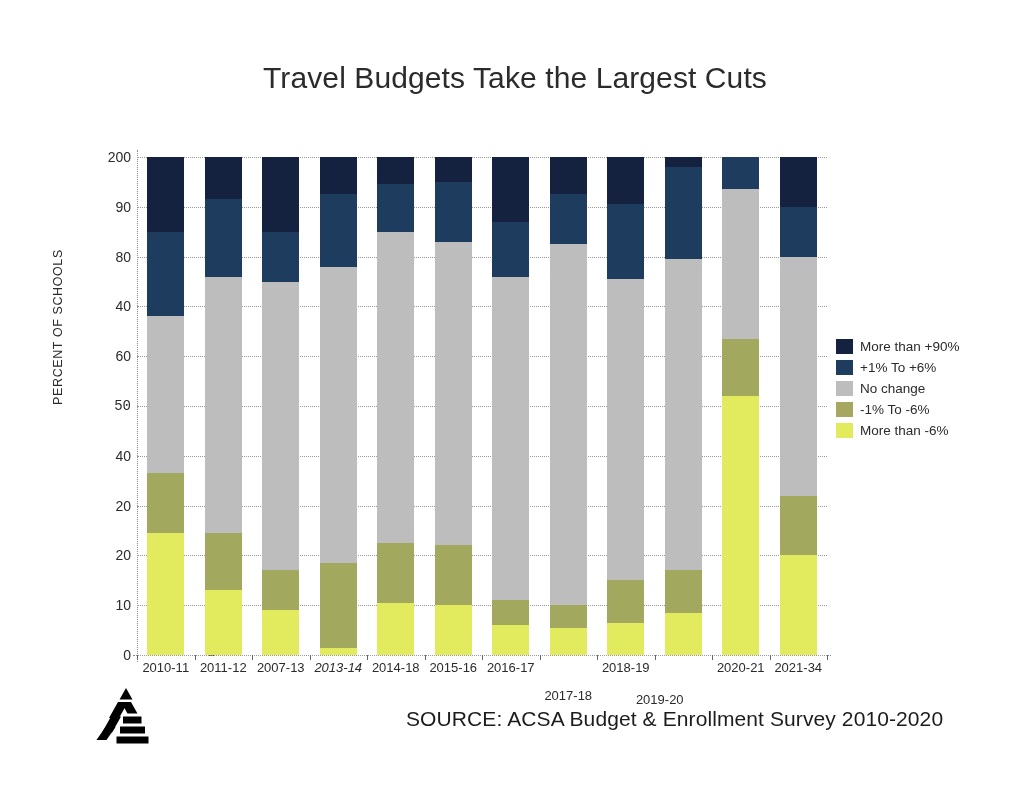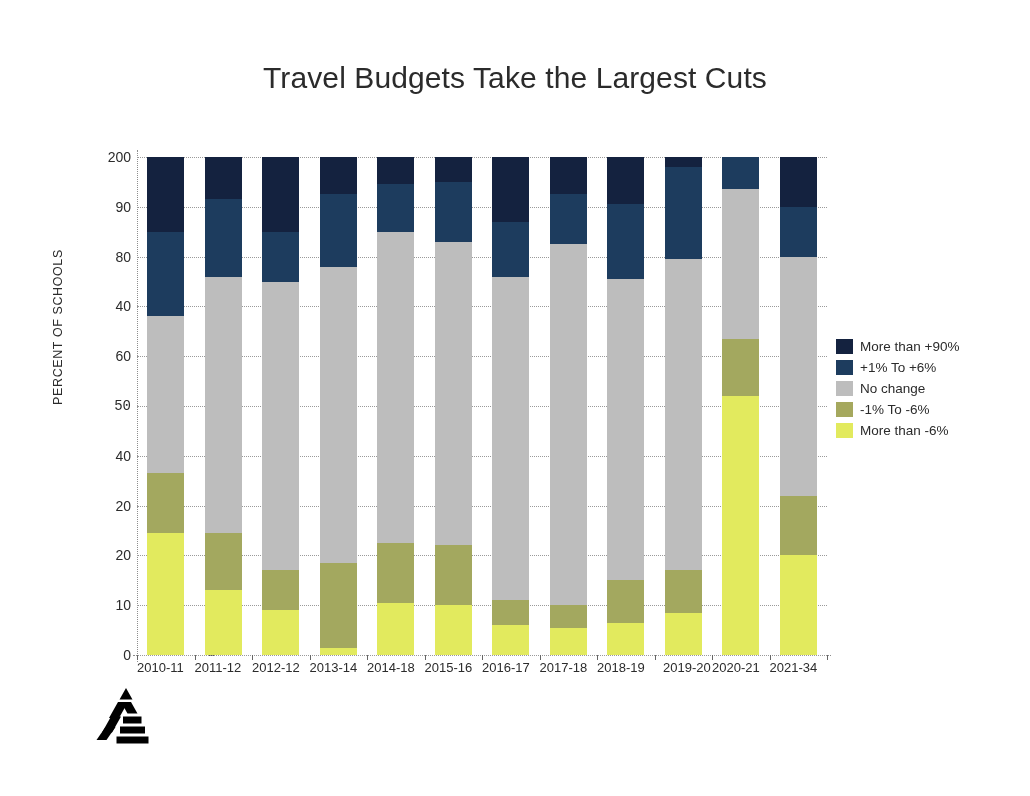--- a/index.html
+++ b/index.html
@@ -121,20 +121,21 @@
     left: 0;
     width: 100%;
   }
 
   
   .xtick {
     position: absolute;
     top: 660px;
     font-size: 13px;
     color: #2b2b2b;
+    text-align: center;
     line-height: 16px;
   }
   .xtickmark {
     position: absolute;
     top: 655px;
     width: 0;
     height: 5px;
     border-left: 1px solid #666;
   }
 
@@ -355,32 +356,33 @@
         <path d="M25.0 14.0 L35.0 14.0 L41.5 25.5 L31.5 25.5 Z"></path>
         <path d="M21.0 14.0 L12.0 30.0 L22.0 30.0 L31.0 14.0 Z" transform="translate(1,0)"></path>
         <path d="M17.0 32.5 L8.0 48.5 L18.0 48.5 L27.0 32.5 Z" transform="translate(-2,-4)"></path>
         <path d="M11.5 45.0 L2.5 58.0 L12.5 58.0 L21.5 45.0 Z" transform="translate(-2,-6)"></path>
         <rect x="27" y="28.5" width="18.5" height="7"></rect>
         <rect x="24" y="38.5" width="25" height="7"></rect>
         <rect x="20.5" y="48.5" width="32" height="7"></rect>
       </g>
     </svg>
   </div>
+  <div id="source-text">SOURCE: ACSA Budget &amp; Enrollment Survey 2010-2020</div>
 </div>
 
 <div class="xtick" style="left: 137px; width: 57.5px;">2010-11</div>
 <div class="xtick" style="left: 194.5px; width: 57.5px;">2011-12</div>
-<div class="xtick" style="left: 252px; width: 57.5px;">2012-12</div>
-<div class="xtick" style="left: 309.5px; width: 57.5px;">2013-14</div>
+<div class="xtick" style="left: 252px; width: 57.5px;">2007-13</div>
+<div class="xtick" style="left: 309.5px; width: 57.5px; font-style: italic;">2013-14</div>
 <div class="xtick" style="left: 367px; width: 57.5px;">2014-18</div>
 <div class="xtick" style="left: 424.5px; width: 57.5px;">2015-16</div>
 <div class="xtick" style="left: 482px; width: 57.5px;">2016-17</div>
-<div class="xtick" style="left: 539.5px; width: 57.5px;">2017-18</div>
+<div class="xtick" style="left: 539.5px; width: 57.5px; margin-top: 28px;">2017-18</div>
 <div class="xtick" style="left: 597px; width: 57.5px;">2018-19</div>
-<div class="xtick" style="left: 663px; width: 57.5px;">2019-20</div>
+<div class="xtick" style="left: 631px; width: 57.5px; margin-top: 32px;">2019-20</div>
 <div class="xtick" style="left: 712px; width: 57.5px;">2020-21</div>
 <div class="xtick" style="left: 769.5px; width: 57.5px;">2021-34</div>
 <div class="xtickmark" style="left: 137px;"></div>
 <div class="xtickmark" style="left: 194.5px;"></div>
 <div class="xtickmark" style="left: 252px;"></div>
 <div class="xtickmark" style="left: 309.5px;"></div>
 <div class="xtickmark" style="left: 367px;"></div>
 <div class="xtickmark" style="left: 424.5px;"></div>
 <div class="xtickmark" style="left: 482px;"></div>
 <div class="xtickmark" style="left: 539.5px;"></div>

